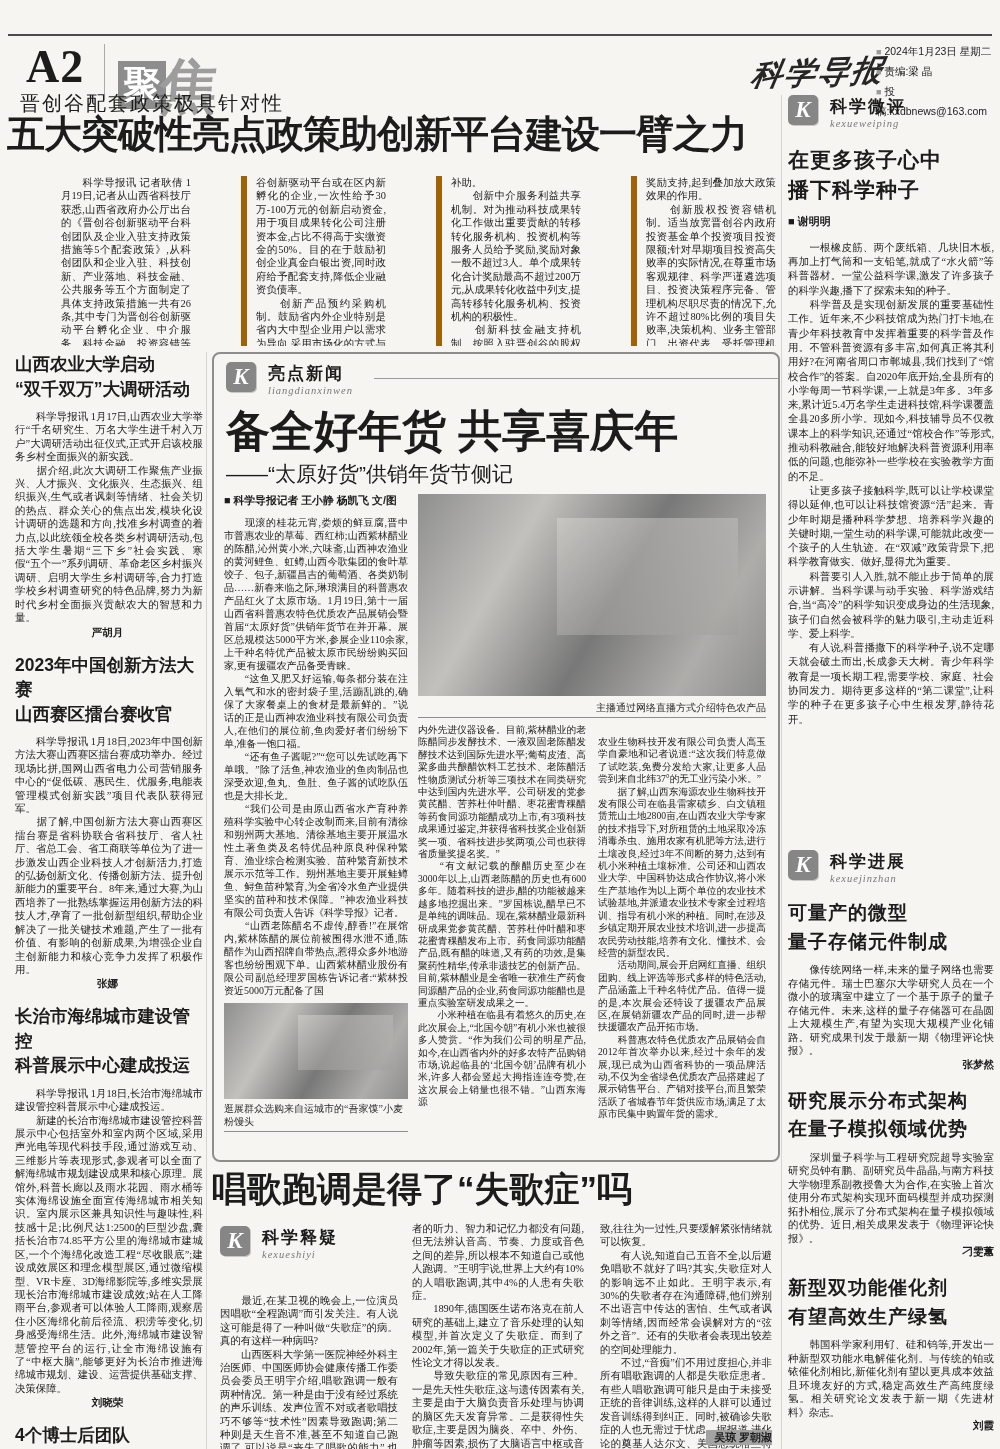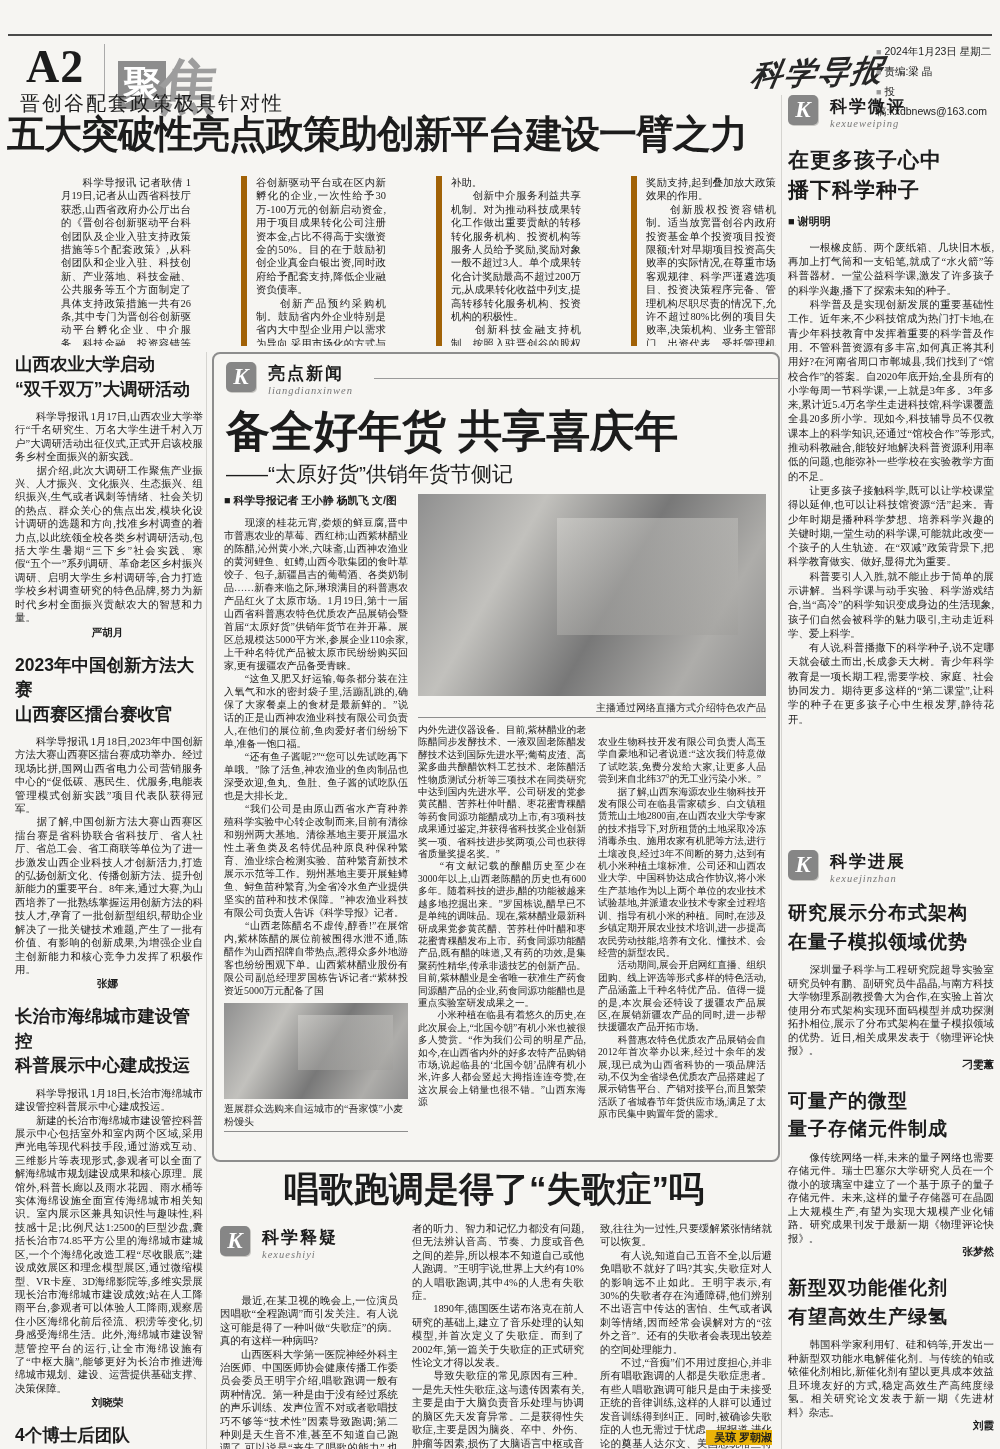--- a/index.html
+++ b/index.html
@@ -59,26 +59,26 @@
   .photo-inner{position:absolute;inset:12% 8% 30% 40%;background:linear-gradient(160deg,#d9d8d4,#9e9d9a);opacity:.5;}
   .f-photo2{position:relative;width:184px;height:96px;margin-top:6px;}
   .caption{font-size:10px;line-height:13px;color:#2a2a2a;border-bottom:1px solid #8d8d8d;padding:3px 0 3px;}
   .f-photo1{position:absolute;left:204px;top:140px;width:348px;height:202px;}
   .f-cap1{position:absolute;left:204px;top:344px;width:348px;text-align:right;}
   .f-col2{position:absolute;left:204px;top:370px;width:168px;}
   .f-col3{position:absolute;left:384px;top:382px;width:168px;}
   .f-col2 .body,.f-col3 .body{font-size:9.7px;line-height:12.4px;}
   
   .bottom{position:absolute;left:212px;top:1166px;width:564px;height:283px;overflow:hidden;}
-  .b-title{text-align:center;font-weight:900;font-size:35px;margin:0;letter-spacing:0;}
+  .b-title{text-align:left;font-weight:900;font-size:35px;margin:0;letter-spacing:0;}
   .b-logo{position:absolute;left:8px;top:60px;}
   .b-col1{position:absolute;left:8px;top:128px;width:178px;}
   .b-col2{position:absolute;left:200px;top:56px;width:172px;}
   .b-col3{position:absolute;left:388px;top:56px;width:172px;}
-  .b-authors{position:absolute;right:4px;top:264px;font-weight:bold;font-size:11px;background:#eab308;padding-left:8px;}
+  .b-authors{position:absolute;right:4px;top:264px;font-weight:bold;font-size:11px;background:#a3a3a3;padding-left:8px;}
   
   .rightcol{position:absolute;left:788px;top:95px;width:206px;height:1354px;overflow:hidden;}
   .wp{position:absolute;top:0;left:0;right:0;height:752px;overflow:hidden;}
   .w-title{font-weight:bold;font-size:21px;line-height:1.45;white-space:pre-line;margin:16px 0 8px;letter-spacing:1px;}
   .w-author{font-weight:bold;font-size:11px;margin:2px 0 12px;font-family:"Liberation Sans",sans-serif;}
   .w-body{font-size:10.4px;line-height:14.3px;text-align:justify;white-space:pre-line;}
   .jz{position:absolute;top:755px;left:0;right:0;}
   .jz-title{font-weight:bold;font-size:19px;line-height:1.5;white-space:pre-line;margin:15px 0 7px;letter-spacing:1px;}
   .jz-body{font-size:10.4px;line-height:13.5px;text-align:justify;white-space:pre-line;}
   .jz-author{text-align:right;font-weight:bold;font-size:10.5px;margin-top:0;}
@@ -235,32 +235,32 @@
     <div class="jz">
       <div class="k-header">
         <span class="k-logo">K</span>
         <span class="k-ht">
           <b>科学进展</b>
           <i class="k-py">kexuejinzhan</i>
         </span>
       </div>
 
       <div>
+        <div class="jz-title">可量产的微型
+量子存储元件制成</div>
+        <div class="jz-body">　　像传统网络一样,未来的量子网络也需要存储元件。瑞士巴塞尔大学研究人员在一个微小的玻璃室中建立了一个基于原子的量子存储元件。未来,这样的量子存储器可在晶圆上大规模生产,有望为实现大规模产业化铺路。研究成果刊发于最新一期《物理评论快报》。</div>
+        <div class="jz-author">张梦然</div>
+      </div>
+      <div>
         <div class="jz-title">研究展示分布式架构
 在量子模拟领域优势</div>
         <div class="jz-body">　　深圳量子科学与工程研究院超导实验室研究员钟有鹏、副研究员牛晶晶,与南方科技大学物理系副教授鲁大为合作,在实验上首次使用分布式架构实现环面码模型并成功探测拓扑相位,展示了分布式架构在量子模拟领域的优势。近日,相关成果发表于《物理评论快报》。</div>
         <div class="jz-author">刁雯蕙</div>
       </div>
       <div>
-        <div class="jz-title">可量产的微型
-量子存储元件制成</div>
-        <div class="jz-body">　　像传统网络一样,未来的量子网络也需要存储元件。瑞士巴塞尔大学研究人员在一个微小的玻璃室中建立了一个基于原子的量子存储元件。未来,这样的量子存储器可在晶圆上大规模生产,有望为实现大规模产业化铺路。研究成果刊发于最新一期《物理评论快报》。</div>
-        <div class="jz-author">张梦然</div>
-      </div>
-      <div>
         <div class="jz-title">新型双功能催化剂
 有望高效生产绿氢</div>
         <div class="jz-body">　　韩国科学家利用钌、硅和钨等,开发出一种新型双功能水电解催化剂。与传统的铂或铱催化剂相比,新催化剂有望以更具成本效益且环境友好的方式,稳定高效生产高纯度绿氢。相关研究论文发表于新一期《先进材料》杂志。</div>
         <div class="jz-author">刘霞</div>
       </div>
       <div>
         <div class="jz-title">DNA“手”组装
 先进纳米粒子材料</div>
 
       </div>

